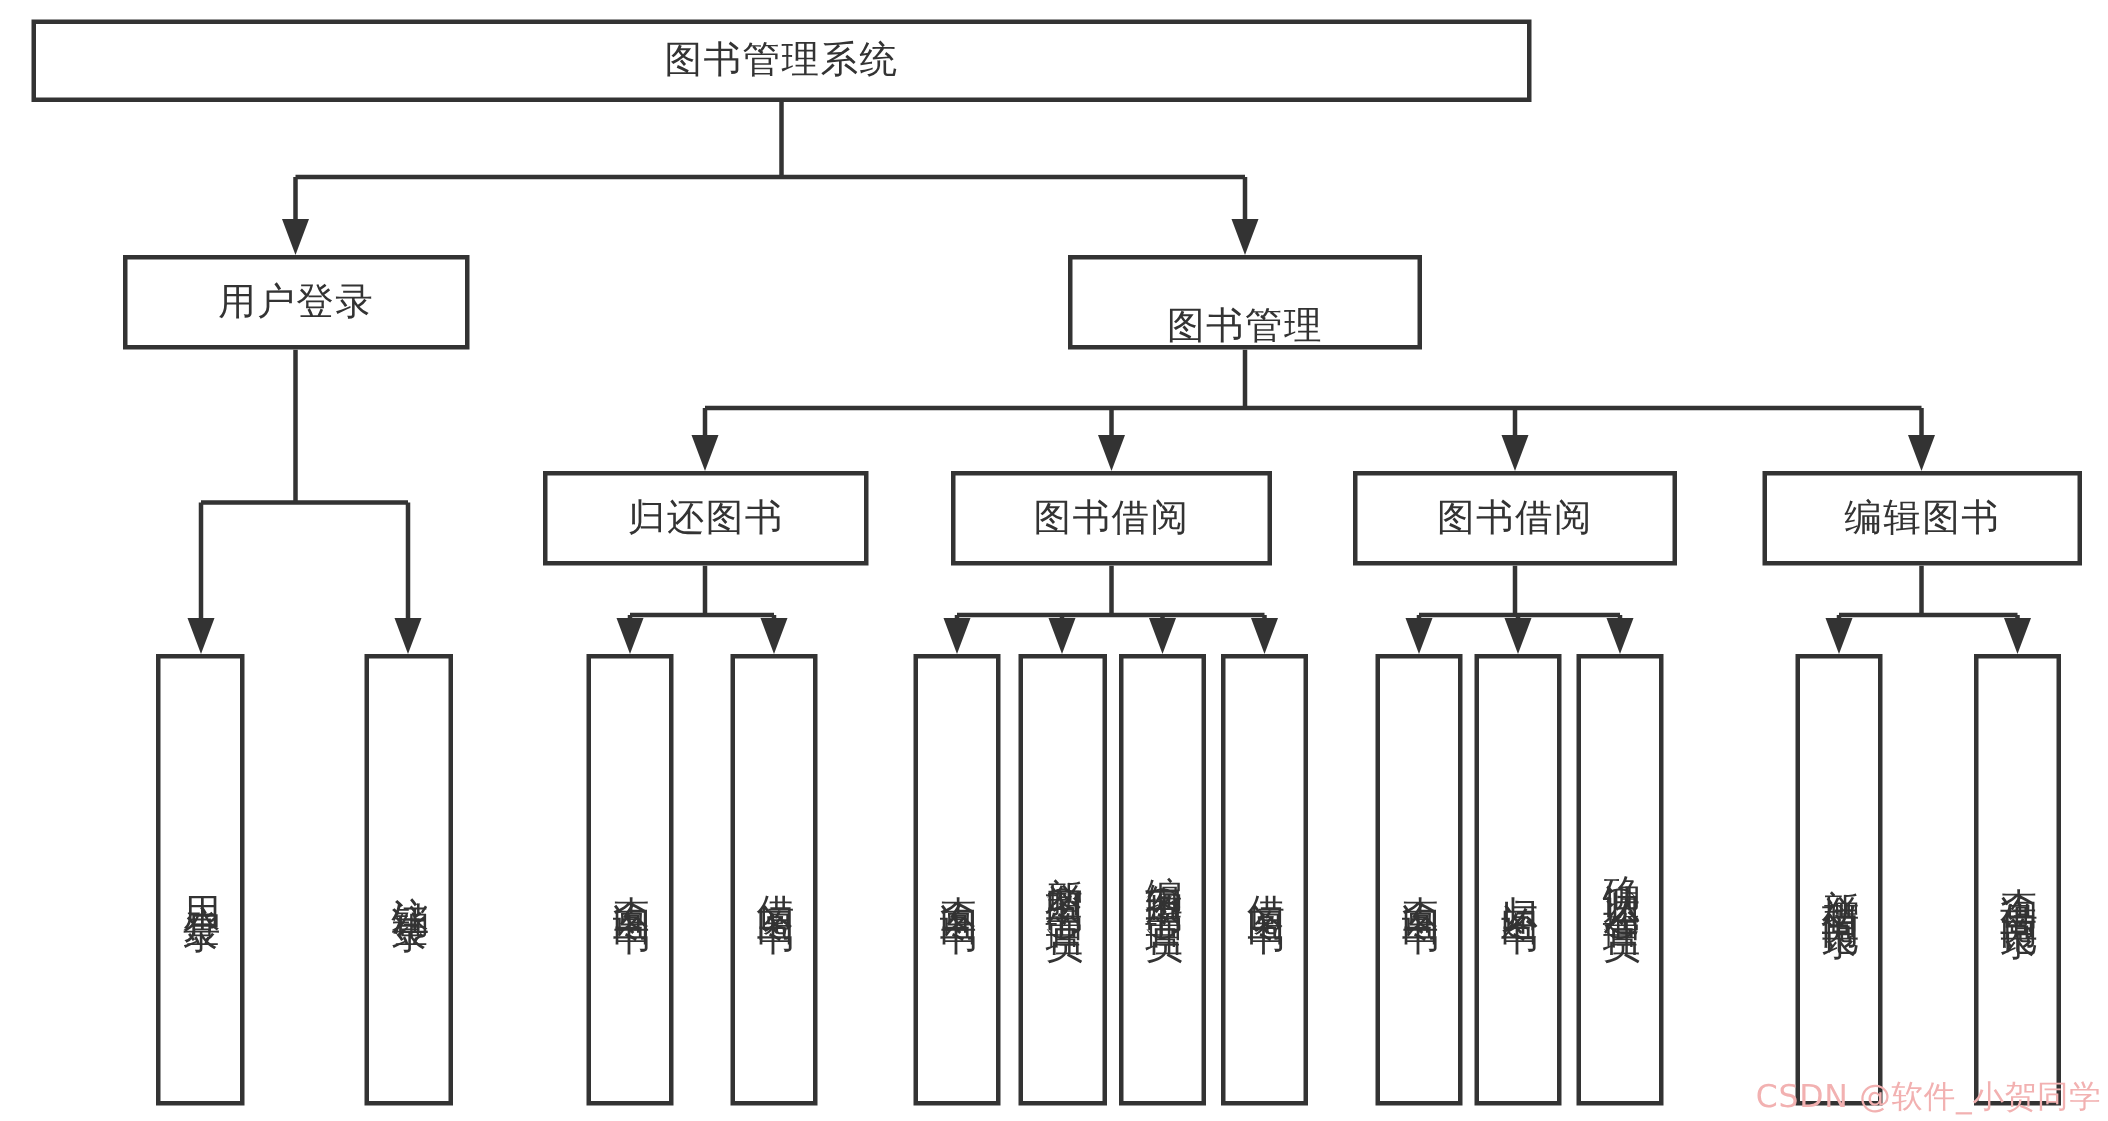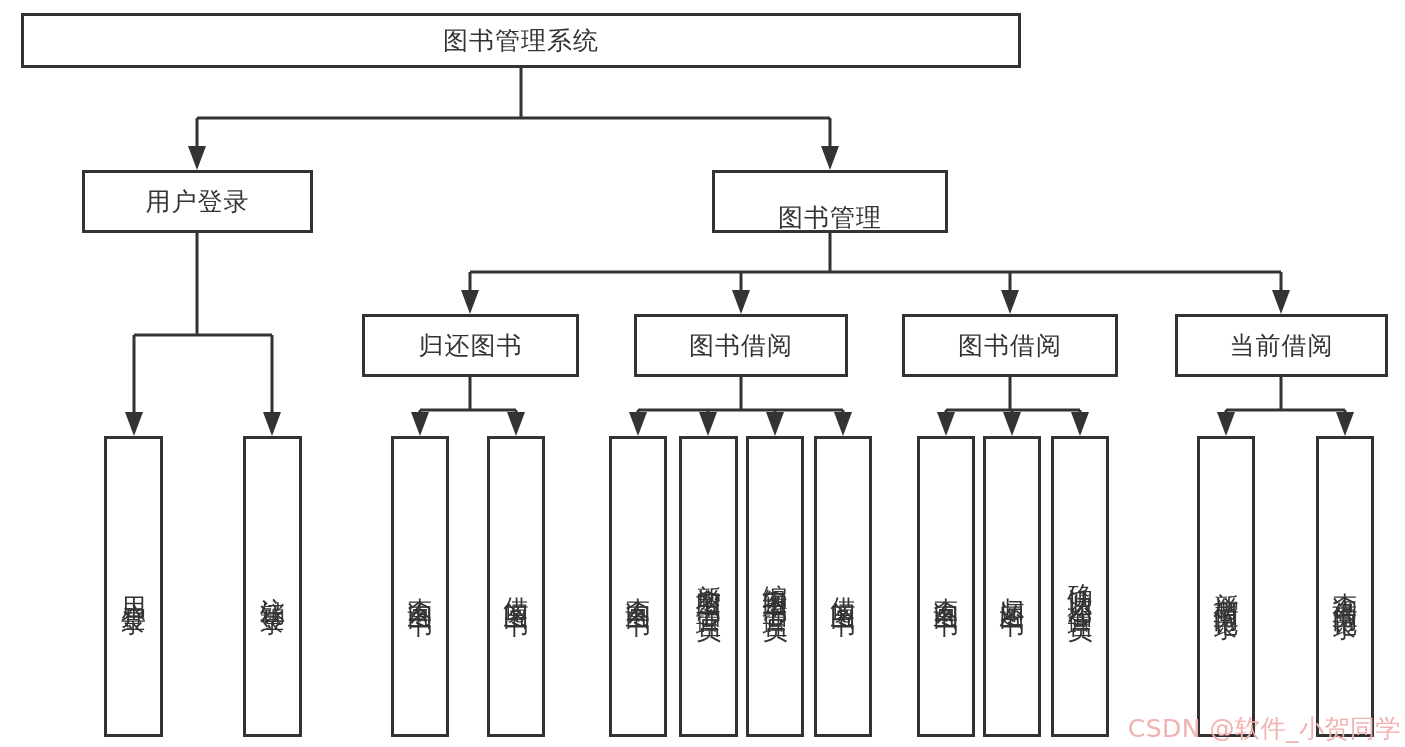--- a/index.html
+++ b/index.html
@@ -37,21 +37,21 @@
     writing-mode: vertical-rl;
     text-orientation: mixed;
     letter-spacing: 5px;
     line-height: 1;
     white-space: nowrap;
   }
   .watermark {
     position: absolute;
     right: 4px;
     bottom: 2px;
-    font-size: 25px;
+    font-size: 21px;
     letter-spacing: 0.5px;
     color: #f2b1b1;
     z-index: 5;
   }
 </style>
 </head>
 <body>
 
 <div class="stage">
 
@@ -102,21 +102,21 @@
   <div class="node" style="left:362px; top:314px; width:217px; height:63px;">
     <span>归还图书</span>
   </div>
   <div class="node" style="left:634px; top:314px; width:214px; height:63px;">
     <span>图书借阅</span>
   </div>
   <div class="node" style="left:902px; top:314px; width:216px; height:63px;">
     <span>图书借阅</span>
   </div>
   <div class="node" style="left:1175px; top:314px; width:213px; height:63px;">
-    <span>当前借阅</span>
+    <span>编辑图书</span>
   </div>
 
   <div class="node vnode" style="left:104px; top:436px; width:59px; height:301px;">
     <span class="vtext">用户登录</span>
   </div>
   <div class="node vnode" style="left:243px; top:436px; width:59px; height:301px;">
     <span class="vtext">注销登录</span>
   </div>
 
   <div class="node vnode" style="left:391px; top:436px; width:58px; height:301px;">

